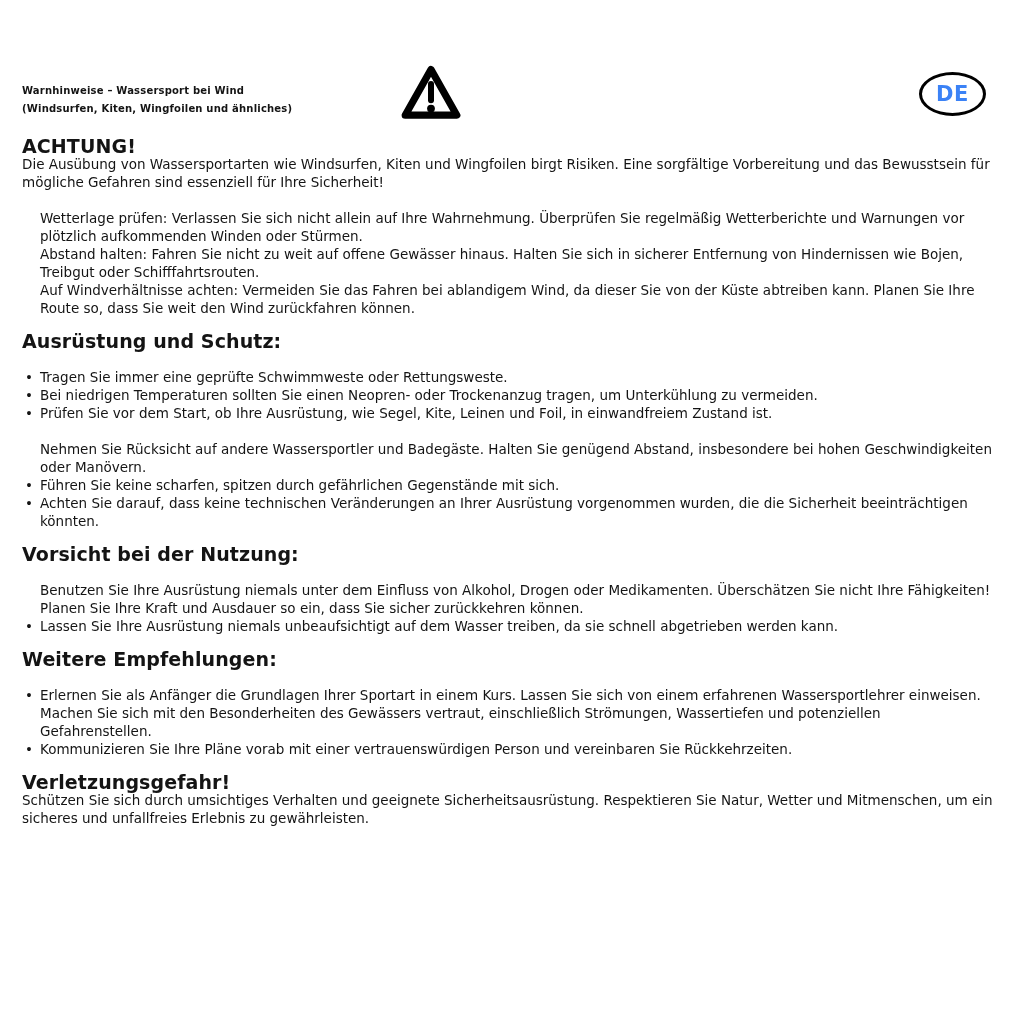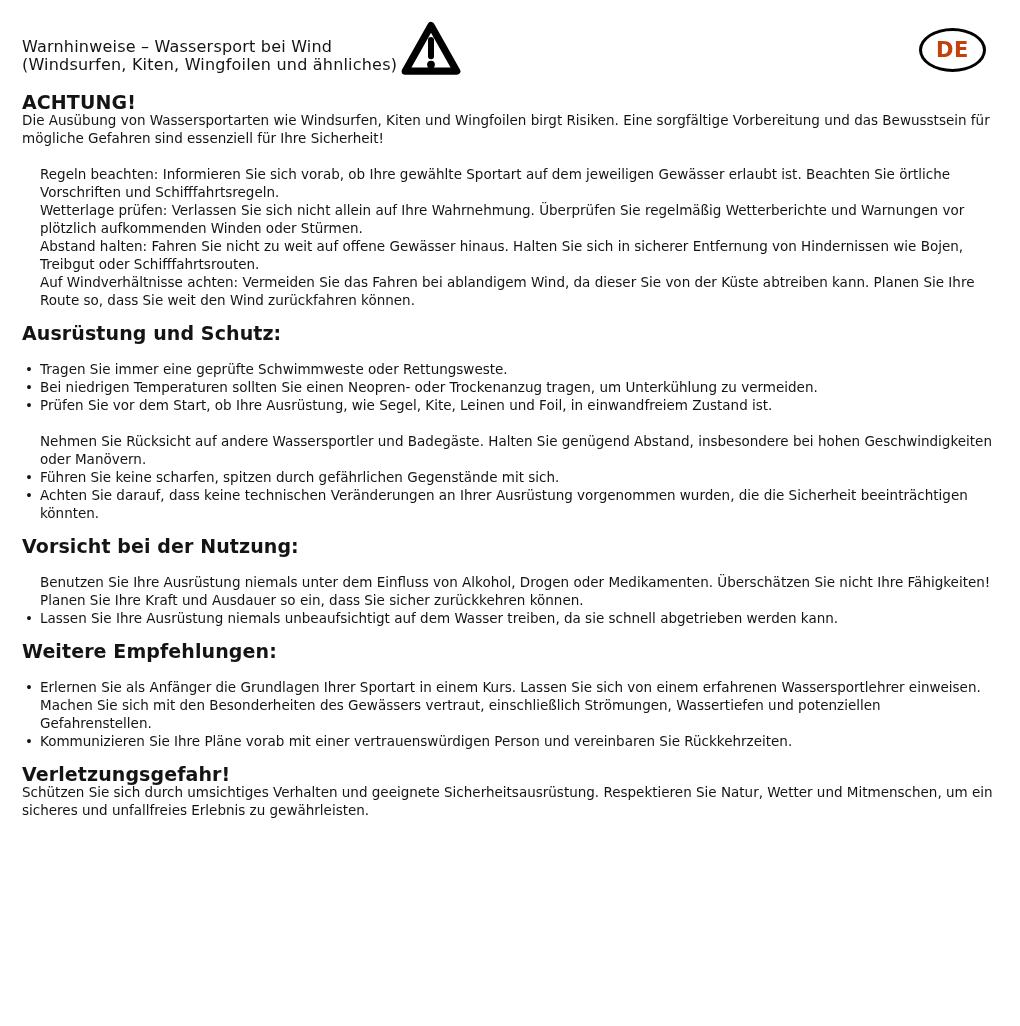--- a/index.html
+++ b/index.html
@@ -19,24 +19,25 @@
     width: 100%;
     height: 100%;
   }
   
   .header {
     position: relative;
     margin-bottom: 19px;
     height: 36px;
   }
   .doc-title {
-    font-weight: normal;
-    font-size: 16px;
+    font-weight: bold;
+    font-size: 10px;
     line-height: 18px;
     letter-spacing: 0.2px;
+    margin-top: 44px;
   }
   .warn-triangle {
     position: absolute;
     left: 379px;
     top: -18px;
     width: 60px;
     height: 58px;
   }
   .lang-badge {
     position: absolute;
@@ -45,21 +46,21 @@
     width: 67px;
     height: 44px;
     border: 3.5px solid #000;
     border-radius: 50%;
     display: flex;
     align-items: center;
     justify-content: center;
     font-weight: bold;
     font-size: 21px;
     letter-spacing: 0.5px;
-    color: #c2410c;
+    color: #3b82f6;
   }
   
   h2.sec-heading {
     font-size: 19px;
     font-weight: bold;
     line-height: 18px;
     margin-top: 15px;
     letter-spacing: 0.1px;
   }
   .section:first-child h2.sec-heading { margin-top: 0; }
@@ -101,21 +102,20 @@
     </div>
   </div>
 
   <div id="sections">
       <section class="section">
         <h2 class="sec-heading">ACHTUNG!</h2>
         <p class="para">Die Ausübung von Wassersportarten wie Windsurfen, Kiten und Wingfoilen birgt Risiken. Eine sorgfältige Vorbereitung und das Bewusstsein für mögliche Gefahren sind essenziell für Ihre Sicherheit!</p>
       </section>
       <section class="section">
         <div class="items">
-          <div class="item"><span class="item-text">Regeln beachten: Informieren Sie sich vorab, ob Ihre gewählte Sportart auf dem jeweiligen Gewässer erlaubt ist. Beachten Sie örtliche Vorschriften und Schifffahrtsregeln.</span></div>
           <div class="item"><span class="item-text">Wetterlage prüfen: Verlassen Sie sich nicht allein auf Ihre Wahrnehmung. Überprüfen Sie regelmäßig Wetterberichte und Warnungen vor plötzlich aufkommenden Winden oder Stürmen.</span></div>
           <div class="item"><span class="item-text">Abstand halten: Fahren Sie nicht zu weit auf offene Gewässer hinaus. Halten Sie sich in sicherer Entfernung von Hindernissen wie Bojen, Treibgut oder Schifffahrtsrouten.</span></div>
           <div class="item"><span class="item-text">Auf Windverhältnisse achten: Vermeiden Sie das Fahren bei ablandigem Wind, da dieser Sie von der Küste abtreiben kann. Planen Sie Ihre Route so, dass Sie weit den Wind zurückfahren können.</span></div>
         </div>
       </section>
       <section class="section">
         <h2 class="sec-heading">Ausrüstung und Schutz:</h2>
         <div class="items">
           <div class="item"><span class="bullet">•</span><span class="item-text">Tragen Sie immer eine geprüfte Schwimmweste oder Rettungsweste.</span></div>
           <div class="item"><span class="bullet">•</span><span class="item-text">Bei niedrigen Temperaturen sollten Sie einen Neopren- oder Trockenanzug tragen, um Unterkühlung zu vermeiden.</span></div>

